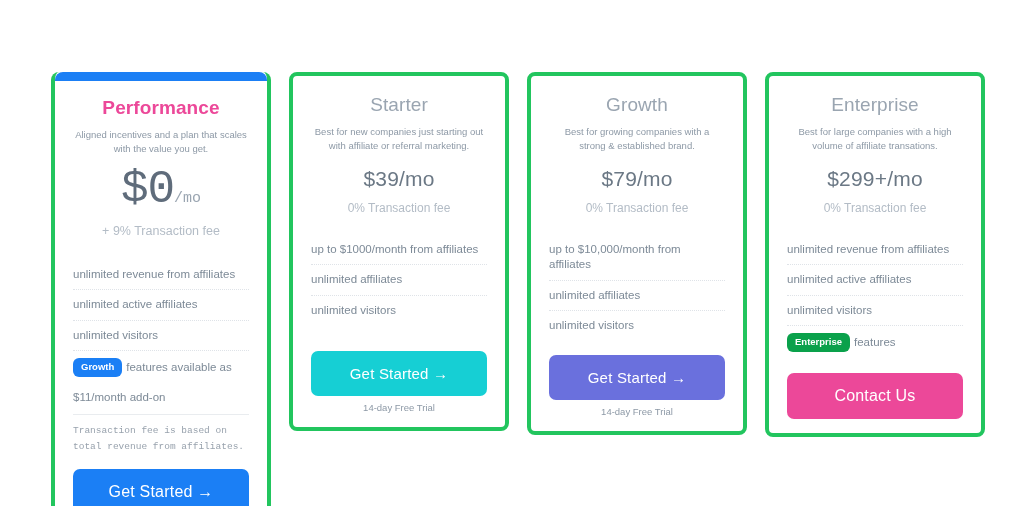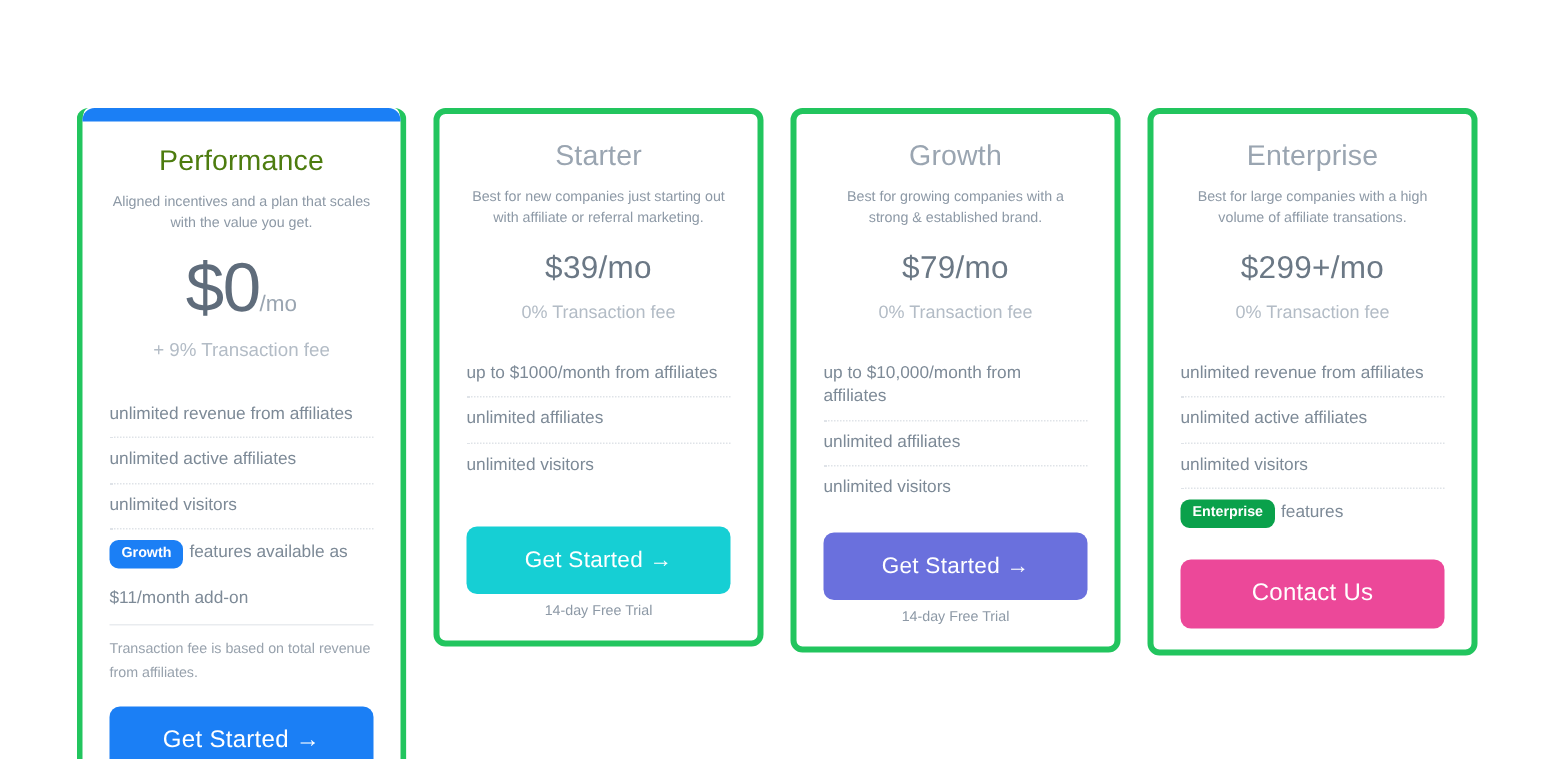--- a/index.html
+++ b/index.html
@@ -48,22 +48,23 @@
 
   .plan-name {
     text-align: center;
     font-size: 19px;
     font-weight: 400;
     color: #9aa5b1;
     margin: 18px 0 0 0;
     letter-spacing: .1px;
   }
   .card.featured .plan-name {
-    color: #4d7c0f;
+    color: #ec4899;
     margin-top: 16px;
+    font-weight: bold;
   }
 
   .plan-desc {
     text-align: center;
     font-size: 9.5px;
     line-height: 1.45;
     color: #8d99a6;
     margin: 9px 2px 0 2px;
   }
 
@@ -80,21 +81,21 @@
   }
   .card.featured .price-main {
     font-size: 46px;
     color: #5f6c7b;
     letter-spacing: -1px;
   }
   .price-suffix {
     font-size: 15px;
     color: #9aa5b1;
   }
-  .card.featured .price-row { margin-top: 8px; }
+  .card.featured .price-row { margin-top: 8px; font-family: Liberation Mono, monospace; }
 
   .fee-note {
     text-align: center;
     font-size: 12px;
     color: #b3bcc6;
     margin-top: 10px;
   }
   .card.featured .fee-note {
     font-size: 12.5px;
     margin-top: 8px;
@@ -139,20 +140,21 @@
     padding: 7px 0 9px 0;
   }
 
   .fine-print {
     font-size: 9.5px;
     color: #98a2ad;
     line-height: 1.7;
     border-top: 1px solid #e9ecef;
     padding-top: 8px;
     margin-top: 2px;
+    font-family: Liberation Mono, monospace;
   }
 
   .cta {
     display: block;
     width: 100%;
     box-sizing: border-box;
     border: none;
     border-radius: 7px;
     color: #ffffff;
     font-family: "Liberation Sans", sans-serif;

